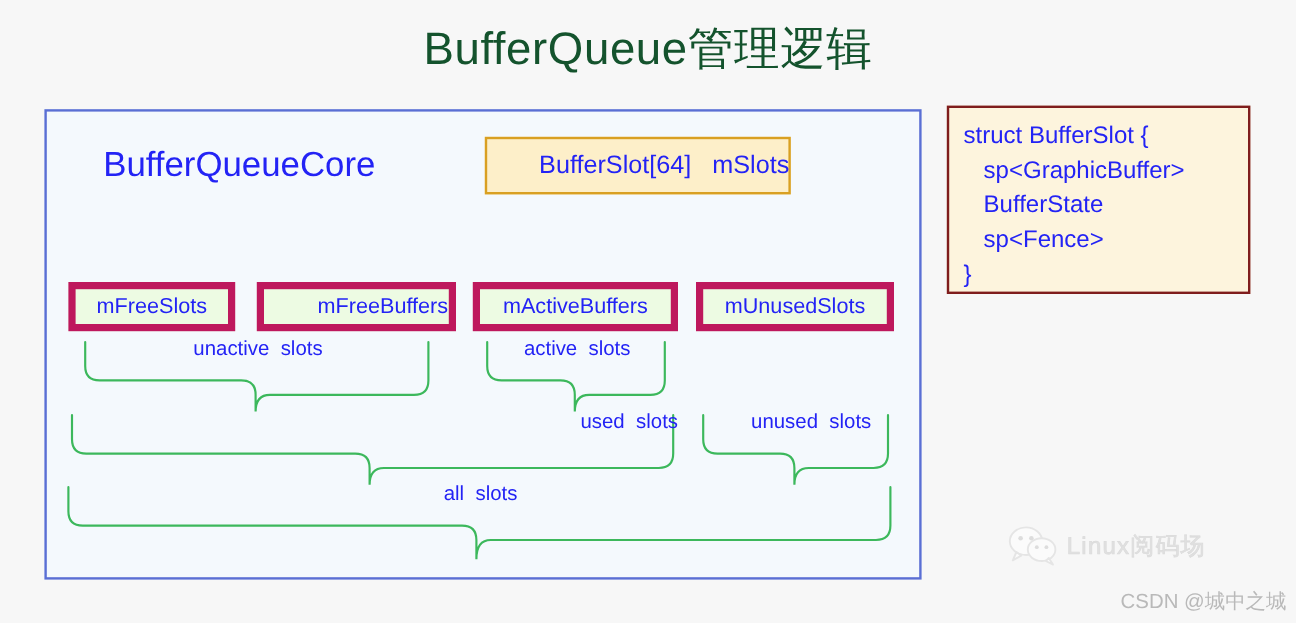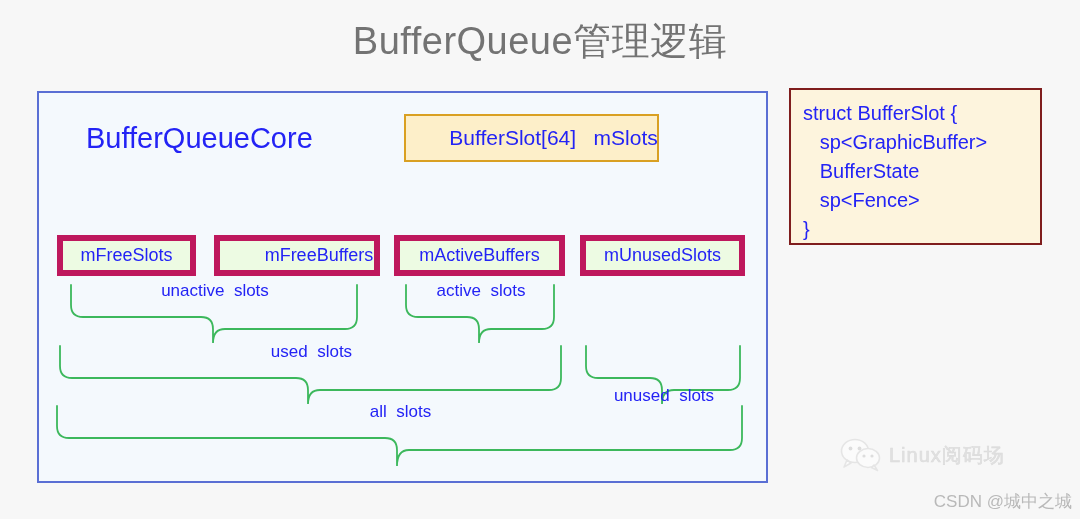--- a/index.html
+++ b/index.html
@@ -14,21 +14,21 @@
     overflow: hidden;
     font-family: "Liberation Sans", "DejaVu Sans", sans-serif;
   }
 
   #diagram-title {
     position: absolute;
     left: 0;
     top: 18px;
     width: 1080px;
     text-align: center;
-    color: #737373;
+    color: #14532d;
     font-size: 38px;
     font-weight: 400;
     letter-spacing: 0.5px;
     line-height: 46px;
     white-space: nowrap;
   }
 
   
   #core-panel {
     position: absolute;
@@ -190,29 +190,29 @@
                Q75 46 87 46 L138 46 Q150 46 150 34 L150 2" stroke="#3cb85c" stroke-width="1.8" fill="none" stroke-linecap="round"></path>
     </svg>
     <div class="brace-label" style="left:0; top:-2px; width:154px;">active  slots</div>
   </div>
 
   <div class="brace-group" style="left:19px; top:251px;">
     <svg width="507" height="62" viewBox="0 0 507 62" fill="none">
       <path d="M2 2 L2 22 Q2 34 14 34 L238 34 Q250 34 250 46 L250 60
                Q250 46 262 46 L491 46 Q503 46 503 34 L503 2" stroke="#3cb85c" stroke-width="1.8" fill="none" stroke-linecap="round"></path>
     </svg>
-    <div class="brace-label" style="left:0; top:-2px; width:507px;">used  slots</div>
+    <div class="brace-label" style="left:0; top:-2px; width:507px;text-align:right;">used  slots</div>
   </div>
 
   <div class="brace-group" style="left:545px; top:251px;">
     <svg width="160" height="62" viewBox="0 0 160 62" fill="none">
       <path d="M2 2 L2 22 Q2 34 14 34 L66 34 Q78 34 78 46 L78 60
                Q78 46 90 46 L144 46 Q156 46 156 34 L156 2" stroke="#3cb85c" stroke-width="1.8" fill="none" stroke-linecap="round"></path>
     </svg>
-    <div class="brace-label" style="left:0; top:-2px; width:160px;margin-top:44px;">unused  slots</div>
+    <div class="brace-label" style="left:12px; top:-2px; width:160px;">unused  slots</div>
   </div>
 
   <div class="brace-group" style="left:16px; top:311px;">
     <svg width="691" height="64" viewBox="0 0 691 64" fill="none">
       <path d="M2 2 L2 22 Q2 34 14 34 L330 34 Q342 34 342 46 L342 62
                Q342 46 354 46 L675 46 Q687 46 687 34 L687 2" stroke="#3cb85c" stroke-width="1.8" fill="none" stroke-linecap="round"></path>
     </svg>
     <div class="brace-label" style="left:0; top:-2px; width:691px;">all  slots</div>
   </div>
 

